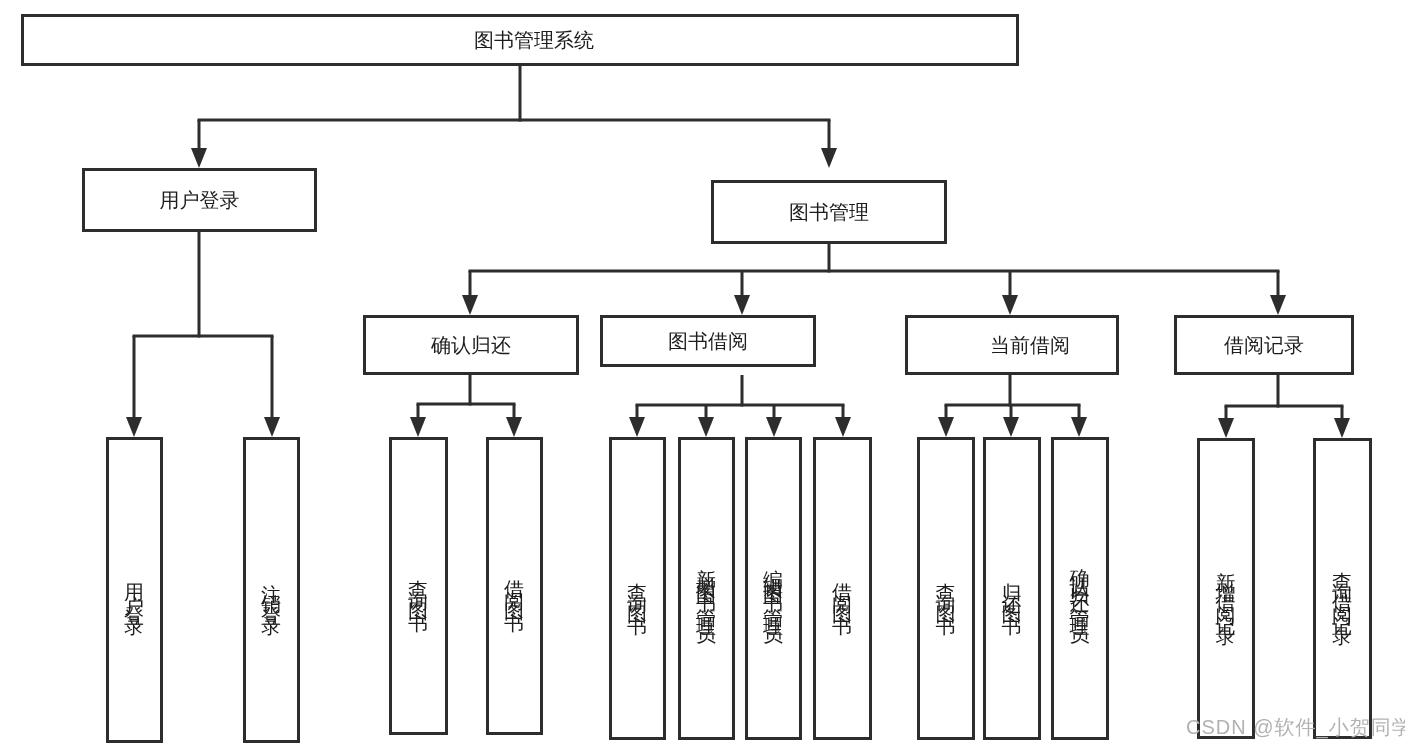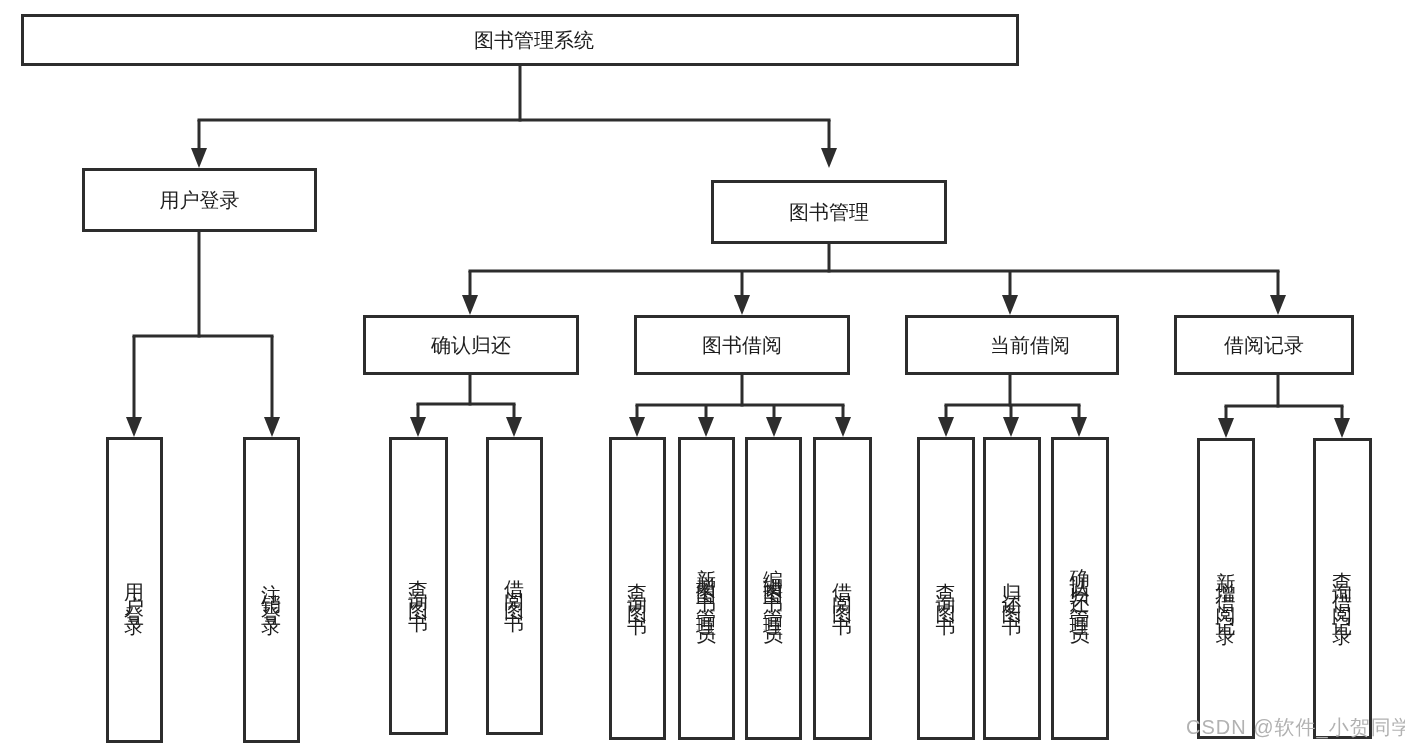--- a/index.html
+++ b/index.html
@@ -97,21 +97,21 @@
     <line x1="1342" y1="406" x2="1342" y2="423"></line>
     <path d="M1334,418 L1350,418 L1342,438 Z"></path>
   </svg>
 
   <div class="box" style="left:21px;top:14px;width:998px;height:52px;padding-left:28px;">图书管理系统</div>
 
   <div class="box" style="left:82px;top:168px;width:235px;height:64px;">用户登录</div>
   <div class="box" style="left:711px;top:168px;width:236px;height:64px;margin-top:12px;">图书管理</div>
 
   <div class="box" style="left:363px;top:315px;width:216px;height:60px;">确认归还</div>
-  <div class="box" style="left:634px;top:315px;width:216px;height:60px;">图书借阅</div>
+  <div class="box" style="left:600px;top:315px;width:216px;height:52px;">图书借阅</div>
   <div class="box" style="left:905px;top:315px;width:214px;height:60px;padding-left:36px;">当前借阅</div>
   <div class="box" style="left:1174px;top:315px;width:180px;height:60px;">借阅记录</div>
 
   <div class="box leaf" style="left:106px;top:437px;width:57px;height:306px;">用户登录</div>
   <div class="box leaf" style="left:243px;top:437px;width:57px;height:306px;">注销登录</div>
 
   <div class="box leaf" style="left:389px;top:437px;width:59px;height:298px;">查询图书</div>
   <div class="box leaf" style="left:486px;top:437px;width:57px;height:298px;">借阅图书</div>
 
   <div class="box leaf" style="left:609px;top:437px;width:57px;height:303px;">查询图书</div>

